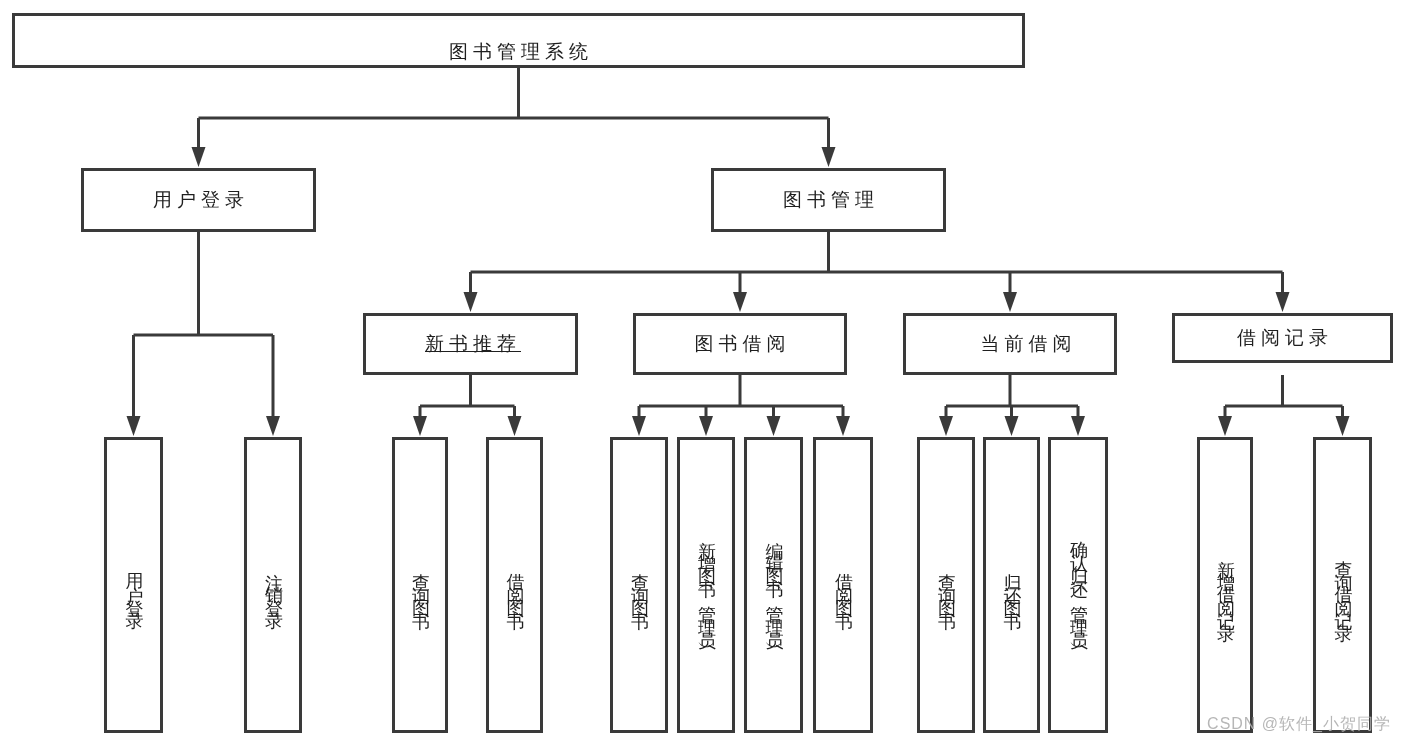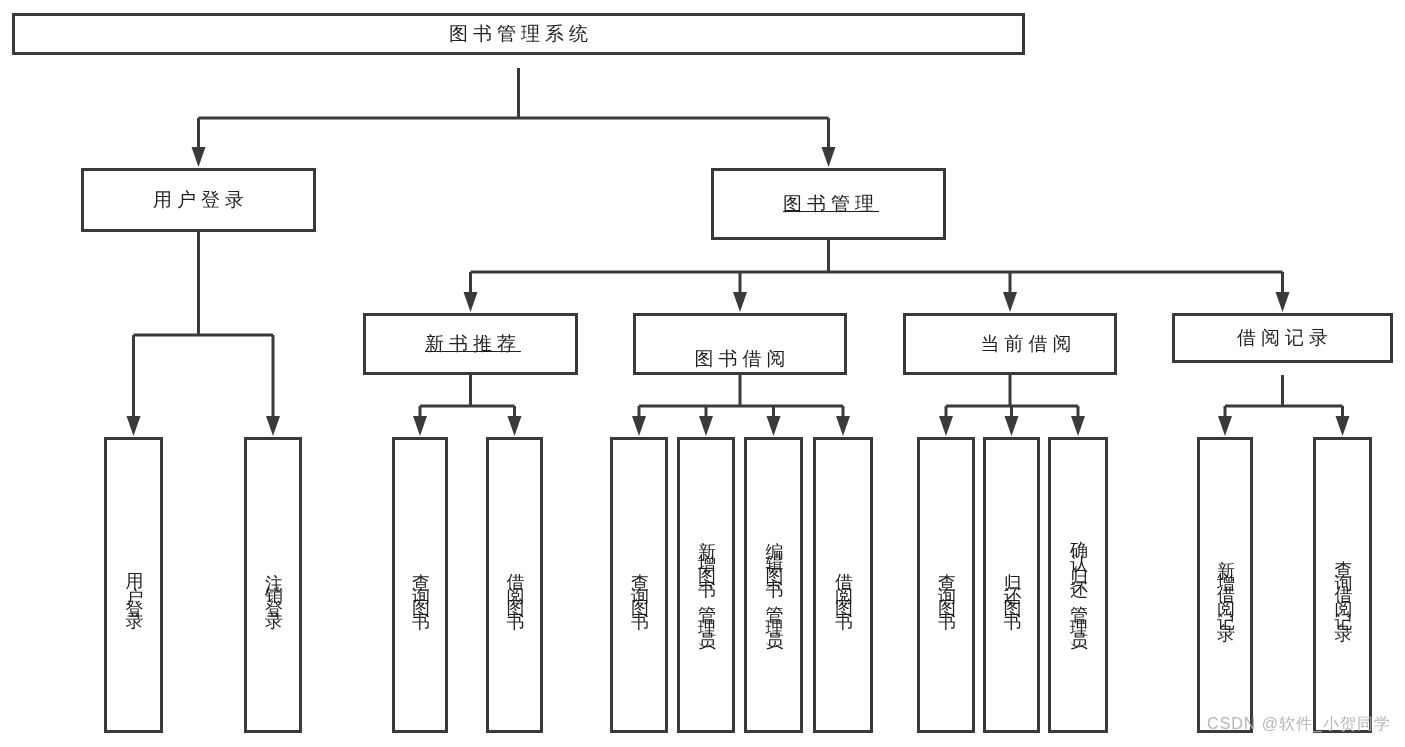--- a/index.html
+++ b/index.html
@@ -99,33 +99,33 @@
         <polygon points="1071,416 1085,416 1078,436" fill="#3a3a3a"></polygon>
       </g>
       <g>
         <path d="M1282.5 375 V406 M1225 406 H1342.5 M1225 406 V422 M1342.5 406 V422" fill="none" stroke="#3a3a3a" stroke-width="3"></path>
         <polygon points="1218,416 1232,416 1225,436" fill="#3a3a3a"></polygon>
         <polygon points="1335.5,416 1349.5,416 1342.5,436" fill="#3a3a3a"></polygon>
       </g>
     </svg>
 
   <div id="watermark">CSDN @软件_小贺同学</div>
-<div class="node h" style="left: 12px; top: 13px; width: 1013px; height: 42px;">
+<div class="node h" style="left: 12px; top: 13px; width: 1013px; height: 55px; align-items: flex-end;">
       <span class="label">图书管理系统</span>
     </div>
     <div class="node h" style="left: 81px; top: 168px; width: 235px; height: 64px;">
       <span class="label">用户登录</span>
     </div>
-    <div class="node h" style="left: 711px; top: 168px; width: 235px; height: 72px; text-decoration: underline;">
+    <div class="node h" style="left: 711px; top: 168px; width: 235px; height: 64px;">
       <span class="label">图书管理</span>
     </div>
     <div class="node h" style="left: 363px; top: 313px; width: 215px; height: 62px; text-decoration: underline;">
       <span class="label">新书推荐</span>
     </div>
-    <div class="node h" style="left: 633px; top: 313px; width: 214px; height: 62px; align-items: flex-end;">
+    <div class="node h" style="left: 633px; top: 313px; width: 214px; height: 62px;">
       <span class="label">图书借阅</span>
     </div>
     <div class="node h" style="left: 903px; top: 313px; width: 214px; height: 62px; padding-left: 32px;">
       <span class="label">当前借阅</span>
     </div>
     <div class="node h" style="left: 1172px; top: 313px; width: 221px; height: 50px;">
       <span class="label">借阅记录</span>
     </div>
     <div class="node v" style="left: 104px; top: 437px; width: 59px; height: 296px;">
       <span class="label">用户登录</span>

